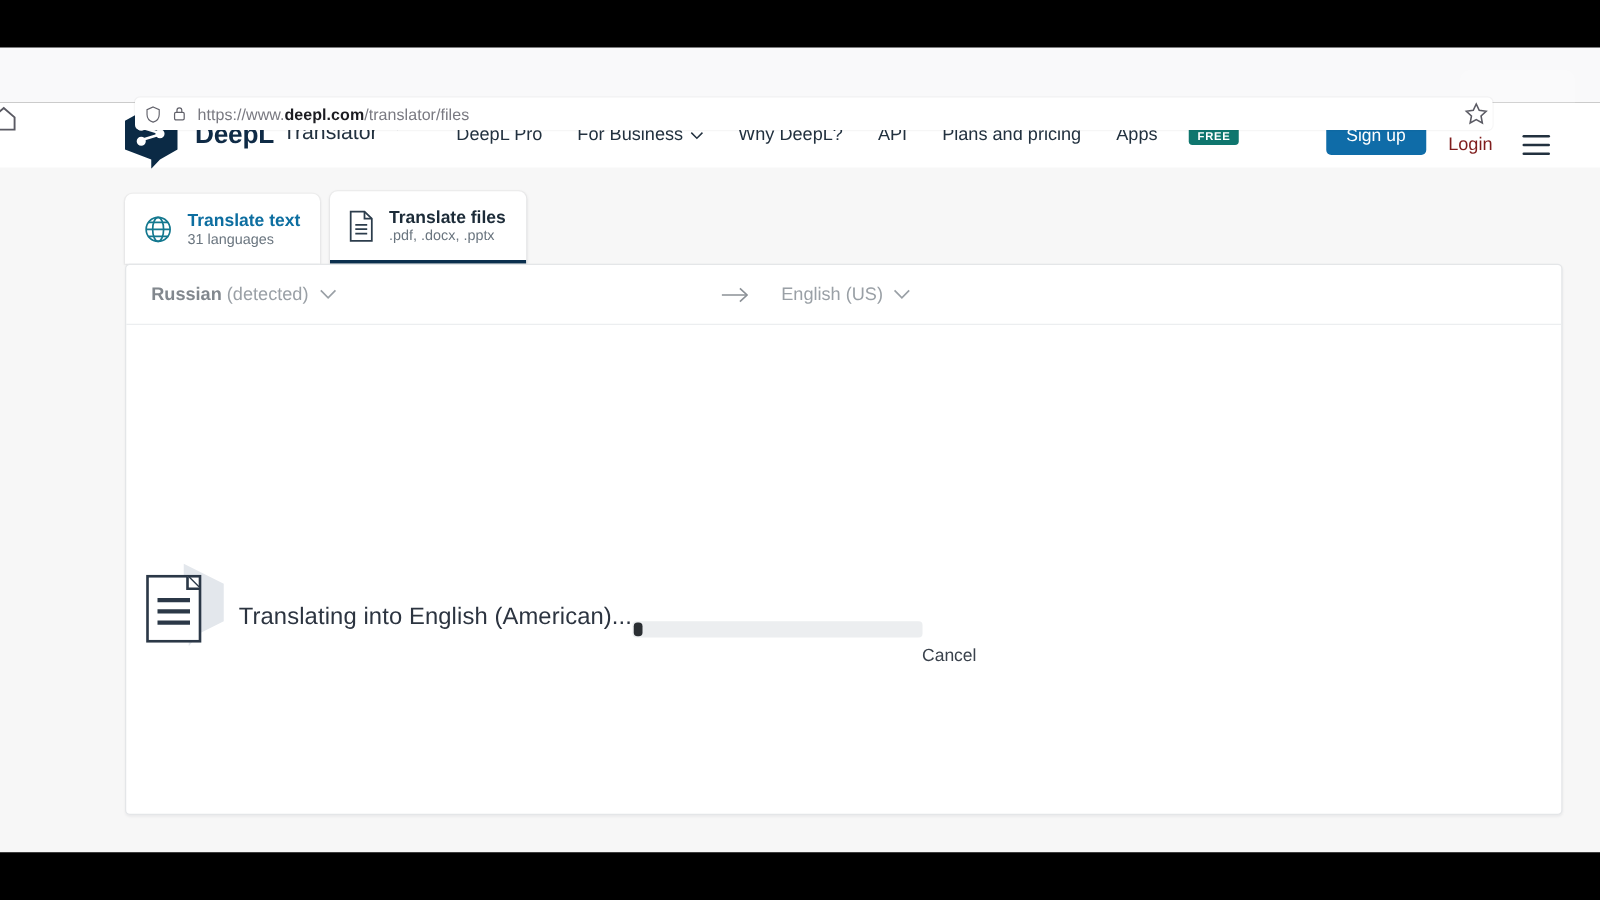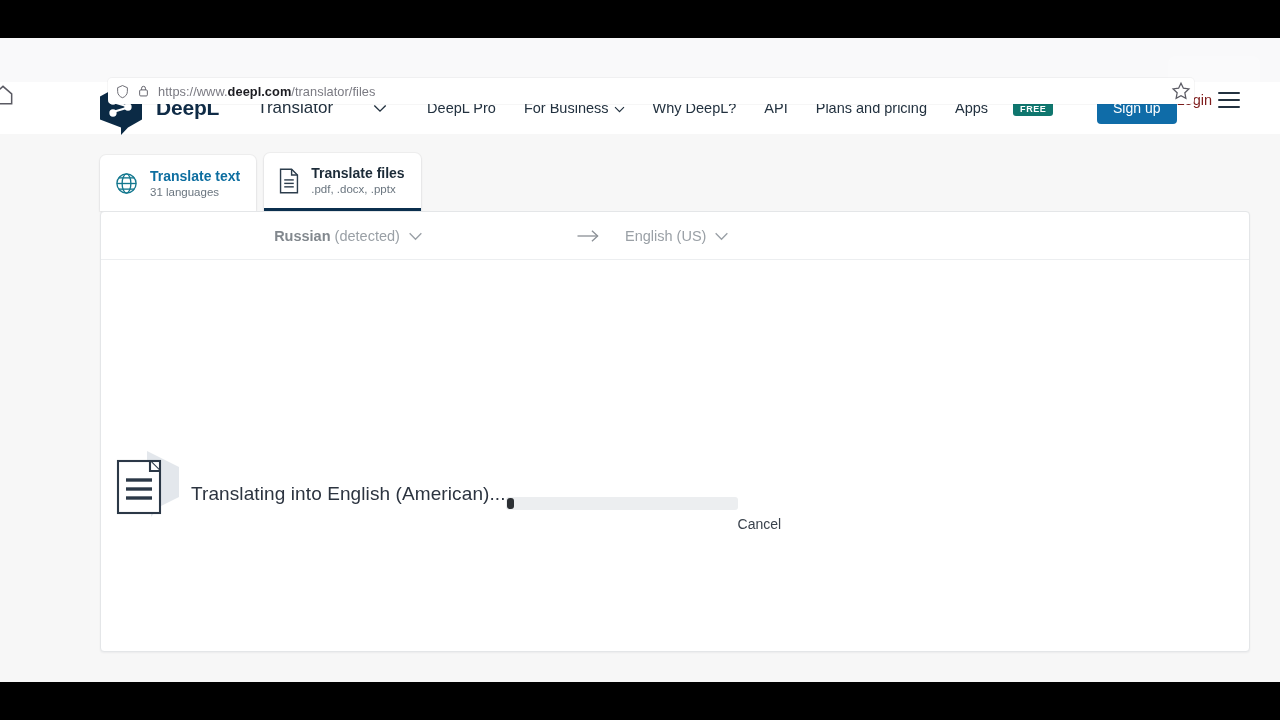--- a/index.html
+++ b/index.html
@@ -87,24 +87,23 @@
     padding: 0 40px 0 98px;
   }
   .logo-mark {
     position: relative;
     width: 46px; height: 50px;
     margin-right: 12px;
     flex: 0 0 auto;
     margin-top: 4px;
   }
   .brand {
-    display: flex; align-items: center;
+    display: flex; align-items: flex-start;
     position: relative;
     margin-right: 40px;
-    gap: 31px;
   }
   .brand-deepl {
     font-size: 21px; font-weight: 700; color: #0f2b46;
     letter-spacing: -0.2px;
   }
   .brand-translator {
     font-size: 17px; font-weight: 400; color: #22313f;
     margin-left: 7px;
   }
   .brand-caret { margin-left: 9px; color: #22313f; display: inline-flex; align-items: center; }
@@ -125,21 +124,21 @@
   .badge-free {
     display: inline-block;
     background: #0f766e;
     color: #ffffff;
     font-size: 9px; font-weight: 700;
     letter-spacing: 0.6px;
     padding: 3px 7px 2px;
     border-radius: 3px;
     margin-left: 20px;
   }
-  .header-right { display: flex; align-items: flex-start; gap: 0; }
+  .header-right { display: flex; align-items: flex-end; gap: 18px; }
   .btn-signup {
     background: #0f6ca8;
     color: #ffffff;
     font-size: 14px;
     padding: 8px 16px;
     border-radius: 4px;
     border: none;
     white-space: nowrap;
   }
   .btn-login { font-size: 14.5px; color: #7f1d1d; white-space: nowrap; }
@@ -182,21 +181,21 @@
     border: 1px solid #e4e6e8;
     border-radius: 4px;
     box-shadow: 0 1px 2px rgba(16,24,40,0.05);
   }
   .lang-bar {
     height: 48px;
     display: flex; align-items: center;
     border-bottom: 1px solid #eceef0;
     padding: 0 20px;
   }
-  .lang-left { width: 455px; display: flex; align-items: center; justify-content: center; }
+  .lang-left { width: 455px; display: flex; align-items: center; }
   .lang-sel {
     display: inline-flex; align-items: center; gap: 8px;
     font-size: 14.5px; color: #9aa0a6;
   }
   .lang-sel .strong { font-weight: 700; color: #82888e; }
   .arrow-sep { color: #8b9096; display: flex; align-items: center; margin-right: 25px; }
   .lang-right { display: flex; align-items: center; }
 
   
   .dropzone {

